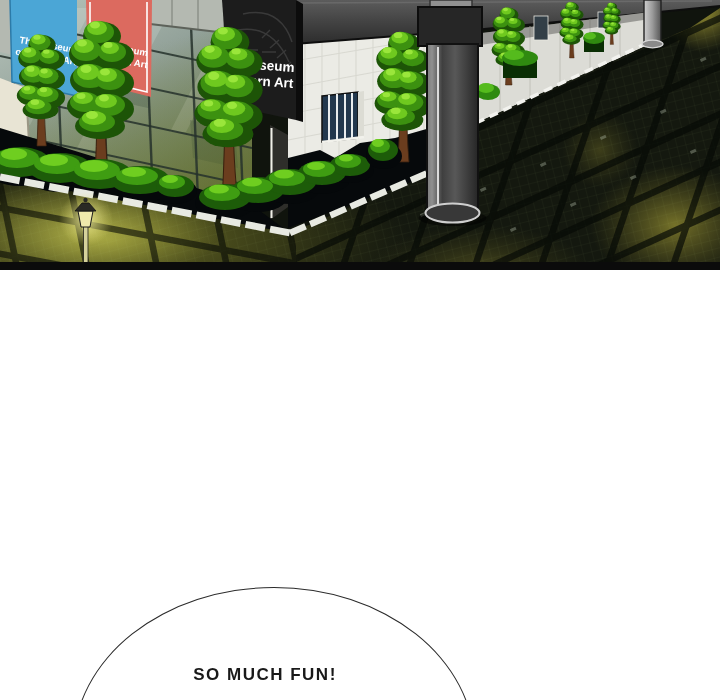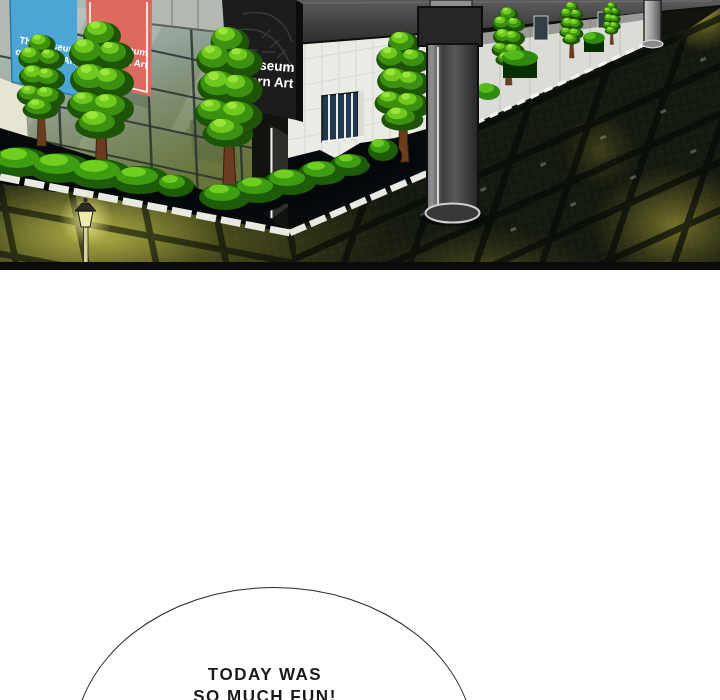--- a/index.html
+++ b/index.html
@@ -448,17 +448,16 @@
     </g>
 
     <rect x="0" y="262" width="720" height="8" fill="#0b0b0b"></rect>
   </svg>
   </div>
 
   <div class="gutter"></div>
 
   <div class="bubble"></div>
   <div class="bubble-text">
-    <div>TODAY WAS</div>
     <div>SO MUCH FUN!</div>
   </div>
 
 </div>
 
 </body></html>

